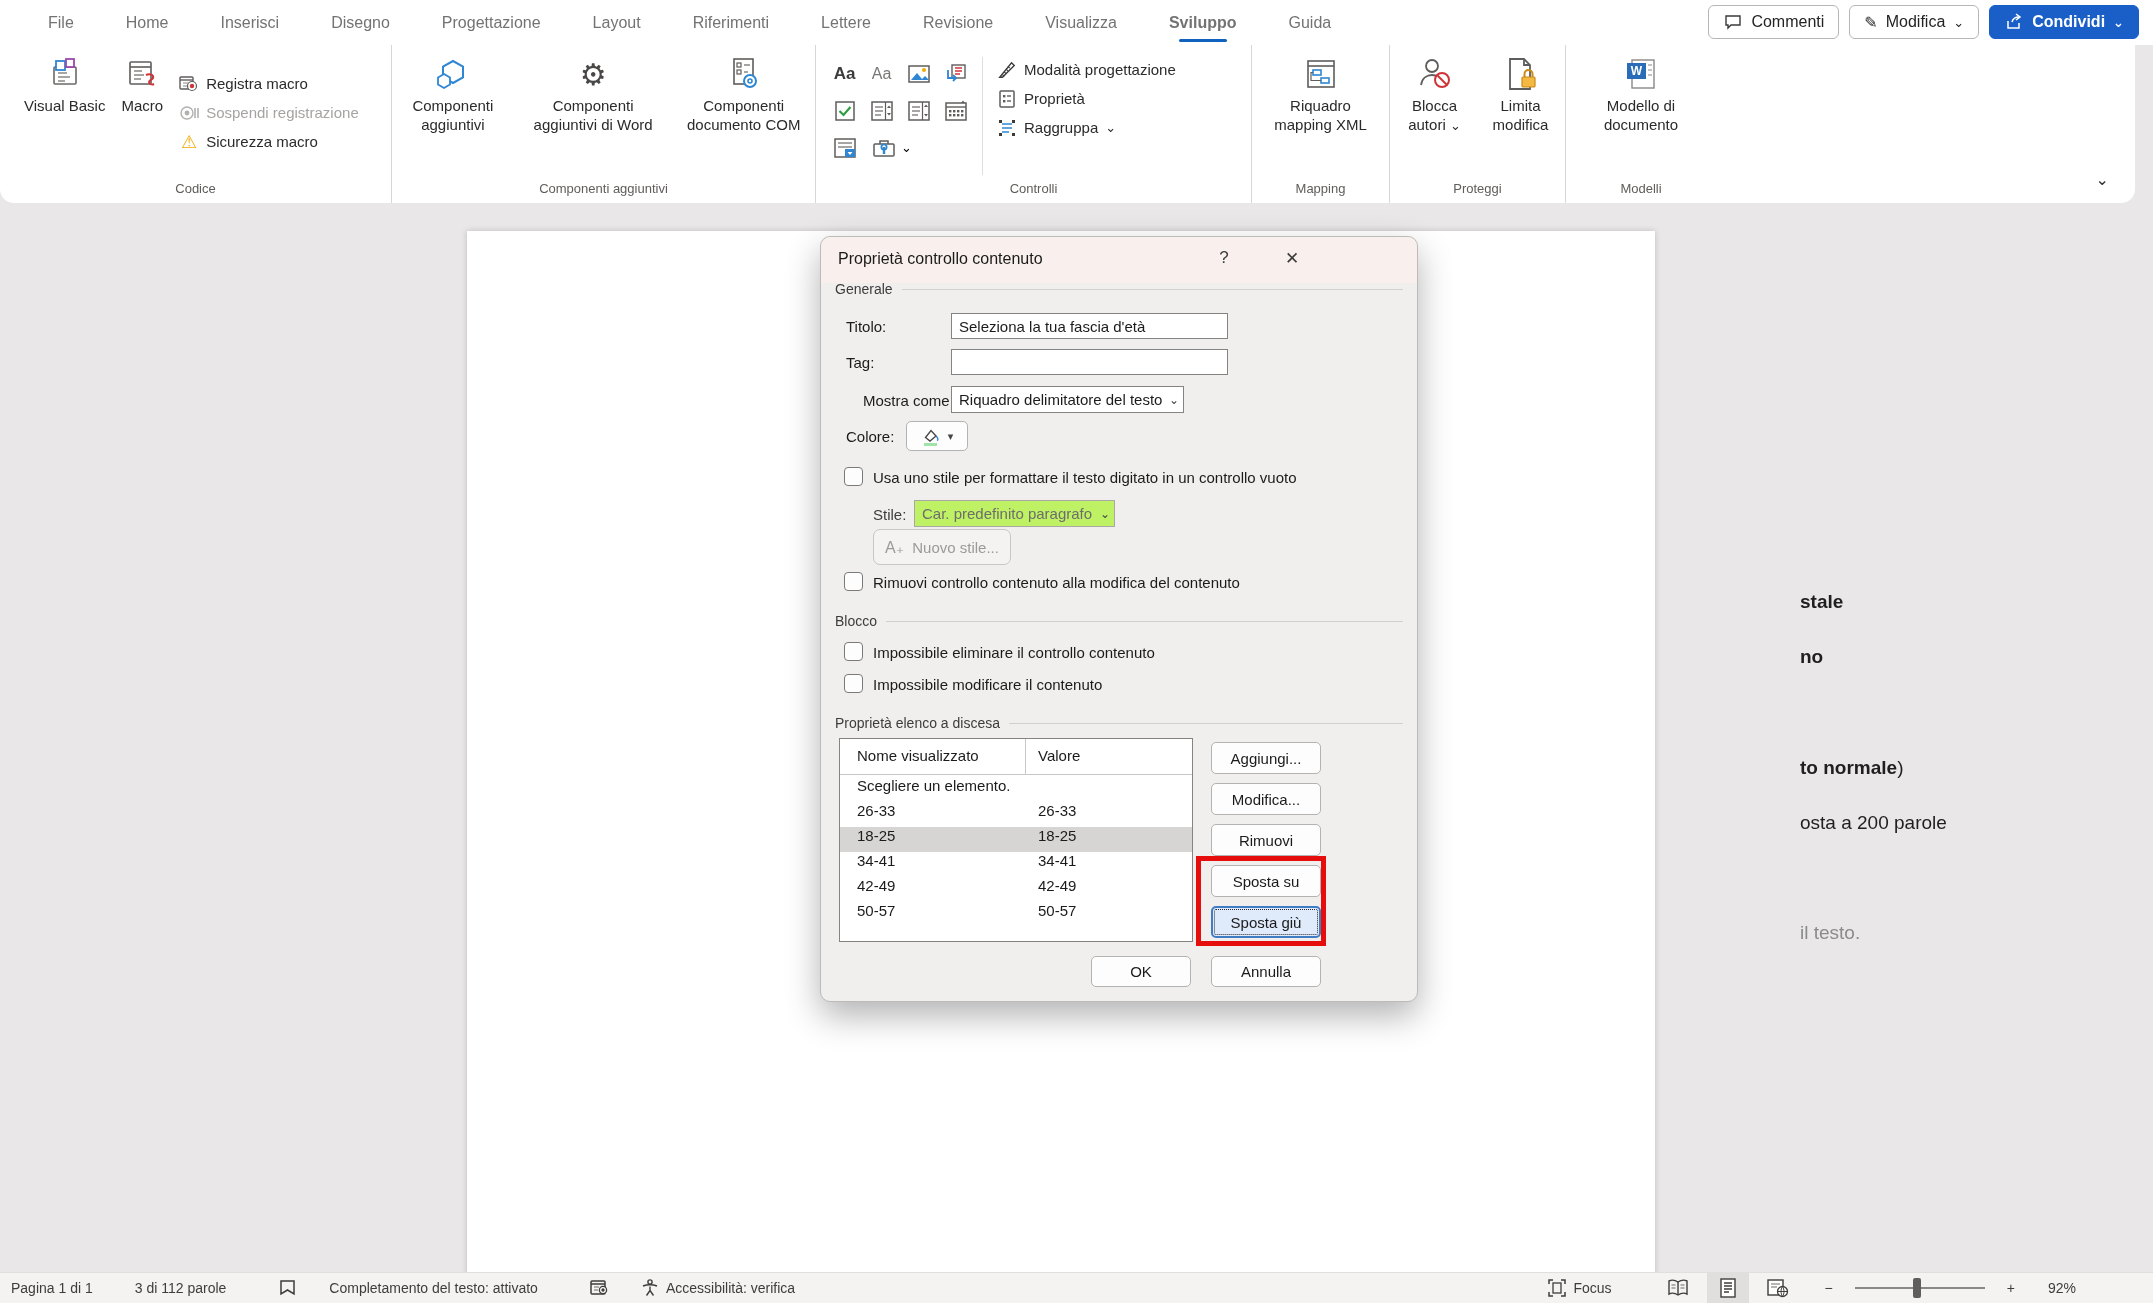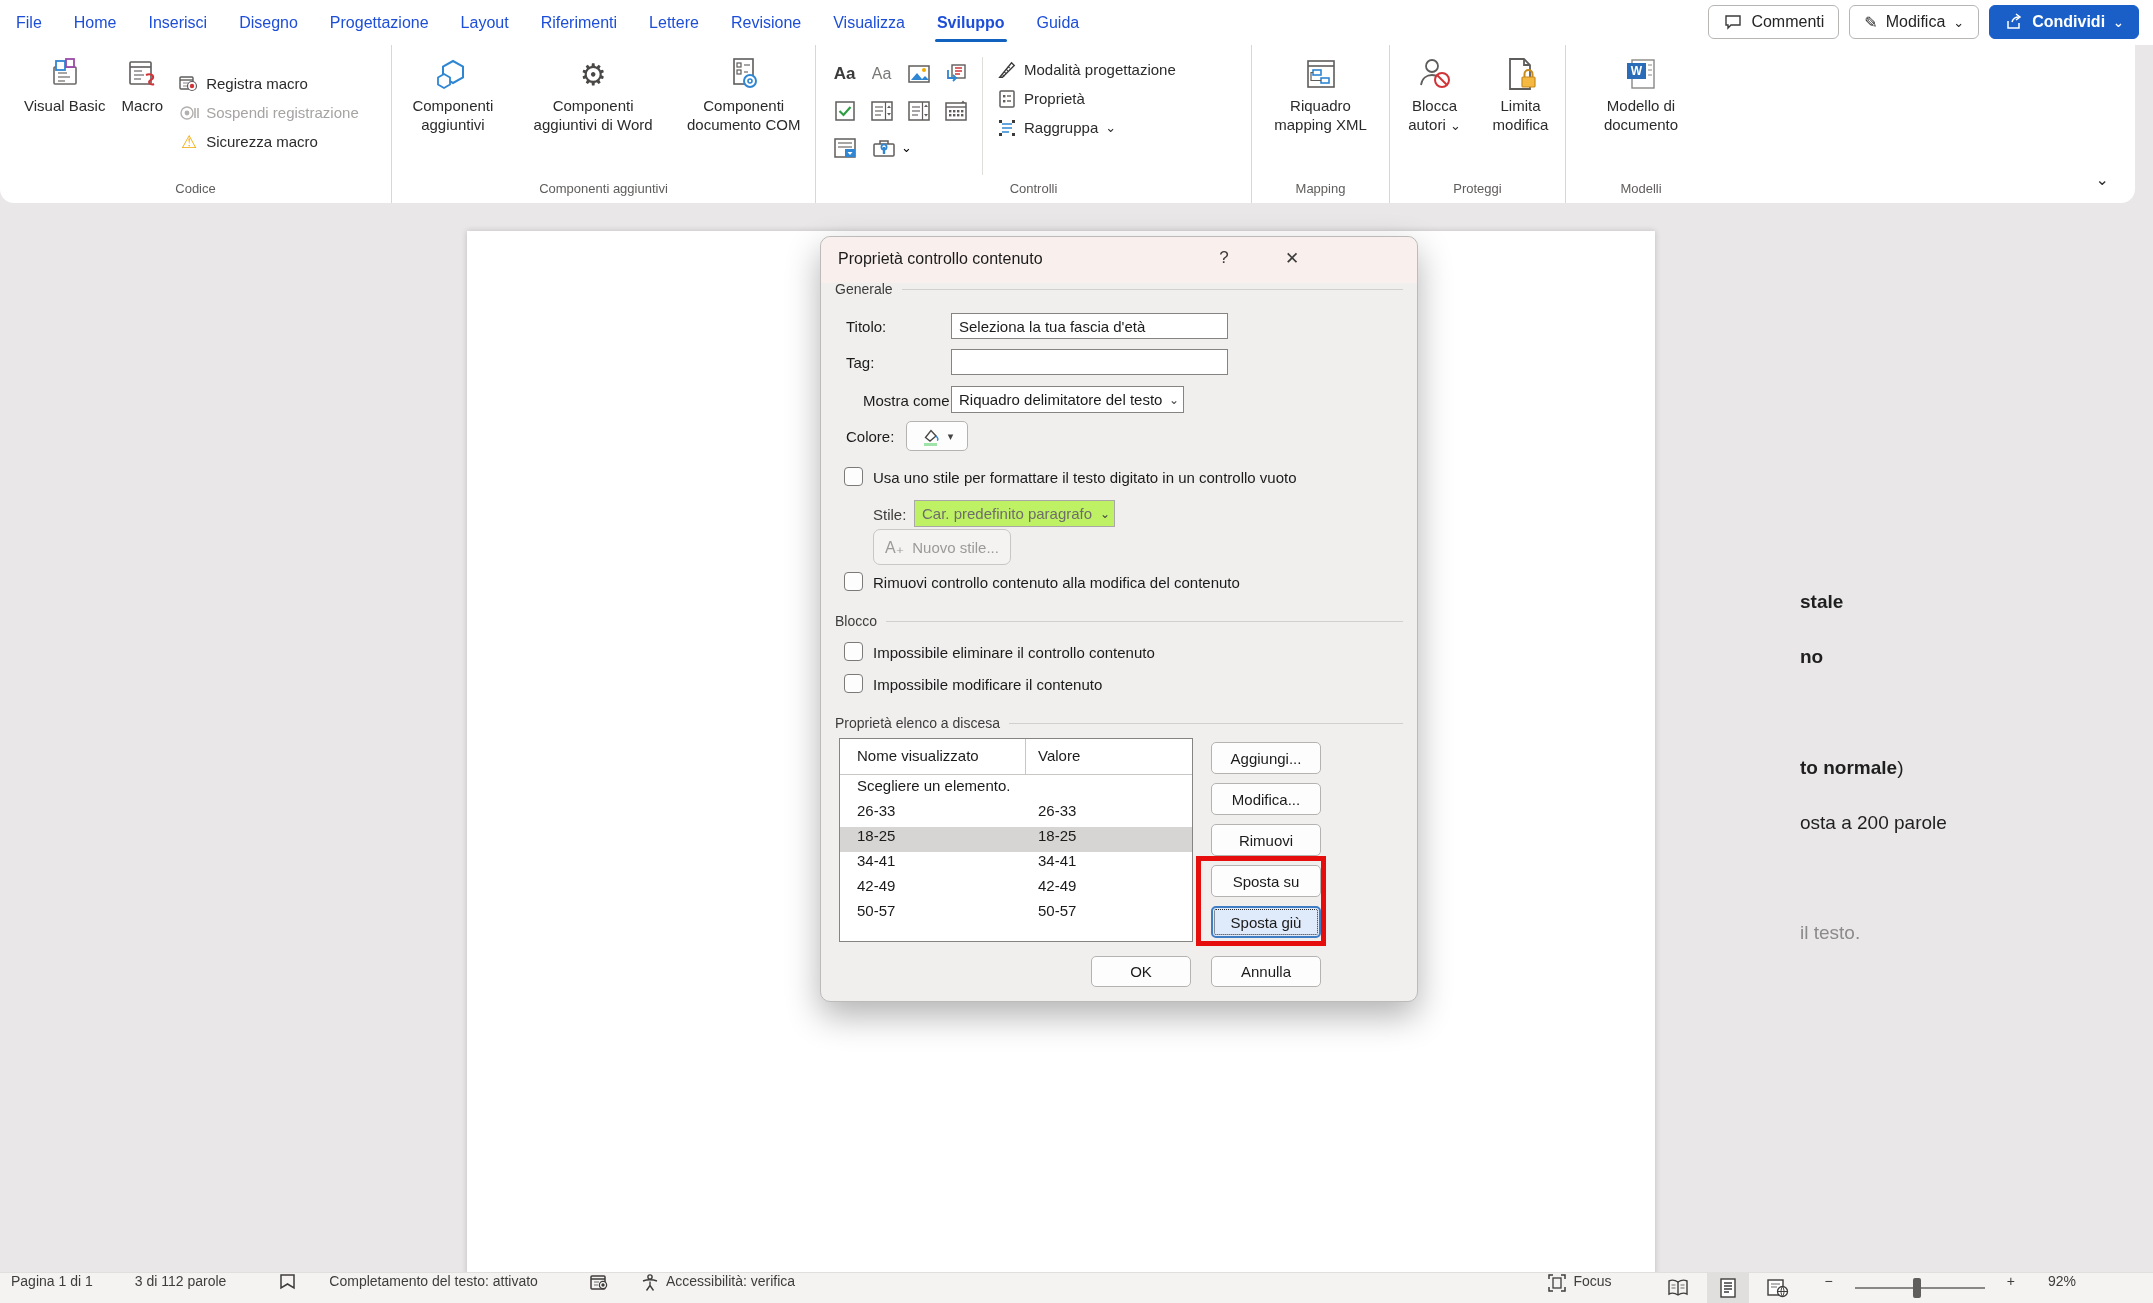--- a/index.html
+++ b/index.html
@@ -1,21 +1,21 @@
 <!DOCTYPE html>
 <html><head>
 <meta charset="utf-8">
 <style>
   html,body{margin:0;padding:0;background:#e6e6e6;}
   *{box-sizing:border-box;font-family:"Liberation Sans","DejaVu Sans",sans-serif;}
   #app{position:relative;width:2153px;height:1303px;overflow:hidden;background:#e9e7e7;}
 
   
   #menubar{position:absolute;left:0;top:0;width:2153px;height:45px;background:#fff;display:flex;align-items:center;}
-  .menu-item{padding:0 16px;font-size:16px;color:#1d4ed8;height:45px;display:flex;align-items:center;position:relative;cursor:default;}
+  .menu-item{padding:0 4px;font-size:16px;color:#737373;height:45px;display:flex;align-items:center;position:relative;cursor:default;margin-left:44px;}
   .menu-item.active{font-weight:bold;}
   .menu-item.active::after{content:"";position:absolute;left:14px;right:14px;bottom:3px;height:3px;background:#1161be;border-radius:2px;}
   #topright{position:absolute;right:14px;top:5px;display:flex;gap:10px;align-items:center;}
   .chipbtn{height:34px;border:1px solid #b8b6b4;border-radius:6px;background:#fff;display:flex;align-items:center;gap:8px;padding:0 14px;font-size:16px;color:#242424;}
   .chipbtn.primary{background:#1a5fc8;border-color:#1a5fc8;color:#fff;font-weight:bold;}
   .chev{font-size:13px;color:inherit;}
 
   
   #ribbon{position:absolute;left:0;top:45px;width:2135px;height:158px;background:#fff;border-radius:0 0 14px 14px;display:flex;}
   .rgroup{position:relative;height:100%;border-right:1px solid #d9d7d5;display:flex;flex-direction:column;}
@@ -65,21 +65,21 @@
   #list-headline{position:absolute;left:0;top:35px;width:100%;height:1px;background:#c9c7c5;}
   .list-head{position:absolute;top:8px;font-size:15px;color:#1b1b1b;}
   .list-row{position:absolute;left:0;width:100%;height:25px;font-size:15px;display:flex;}
   .list-row .c1{width:185px;padding-left:17px;}
   .list-row .c2{padding-left:13px;}
   .list-row.selected{background:#d7d5d4;}
   #redbox{position:absolute;left:375px;top:619px;width:130px;height:90px;border:5px solid #e60d0d;pointer-events:none;}
 
   
   #statusbar{position:absolute;left:0;top:1272px;width:2153px;height:31px;background:#f4f3f2;border-top:1px solid #e1dfdd;display:flex;align-items:center;font-size:14px;color:#3f3d3b;}
-  .sb-item{display:flex;align-items:flex-start;gap:6px;padding:0 11px;height:100%;}
+  .sb-item{display:flex;align-items:center;gap:6px;padding:0 11px;height:100%;}
   .sb-right{margin-left:auto;display:flex;align-items:center;height:100%;gap:8px;}
   .viewbtn{width:42px;height:100%;display:flex;align-items:center;justify-content:center;}
   .viewbtn.active{background:#e1dfdd;}
   #zoom-track{position:relative;width:130px;height:2px;background:#8a8886;margin:0 10px;}
   #zoom-thumb{position:absolute;left:58px;top:-9px;width:8px;height:20px;background:#605e5c;border-radius:2px;}
   svg{display:block;}
 </style>
 </head>
 <body>
 

